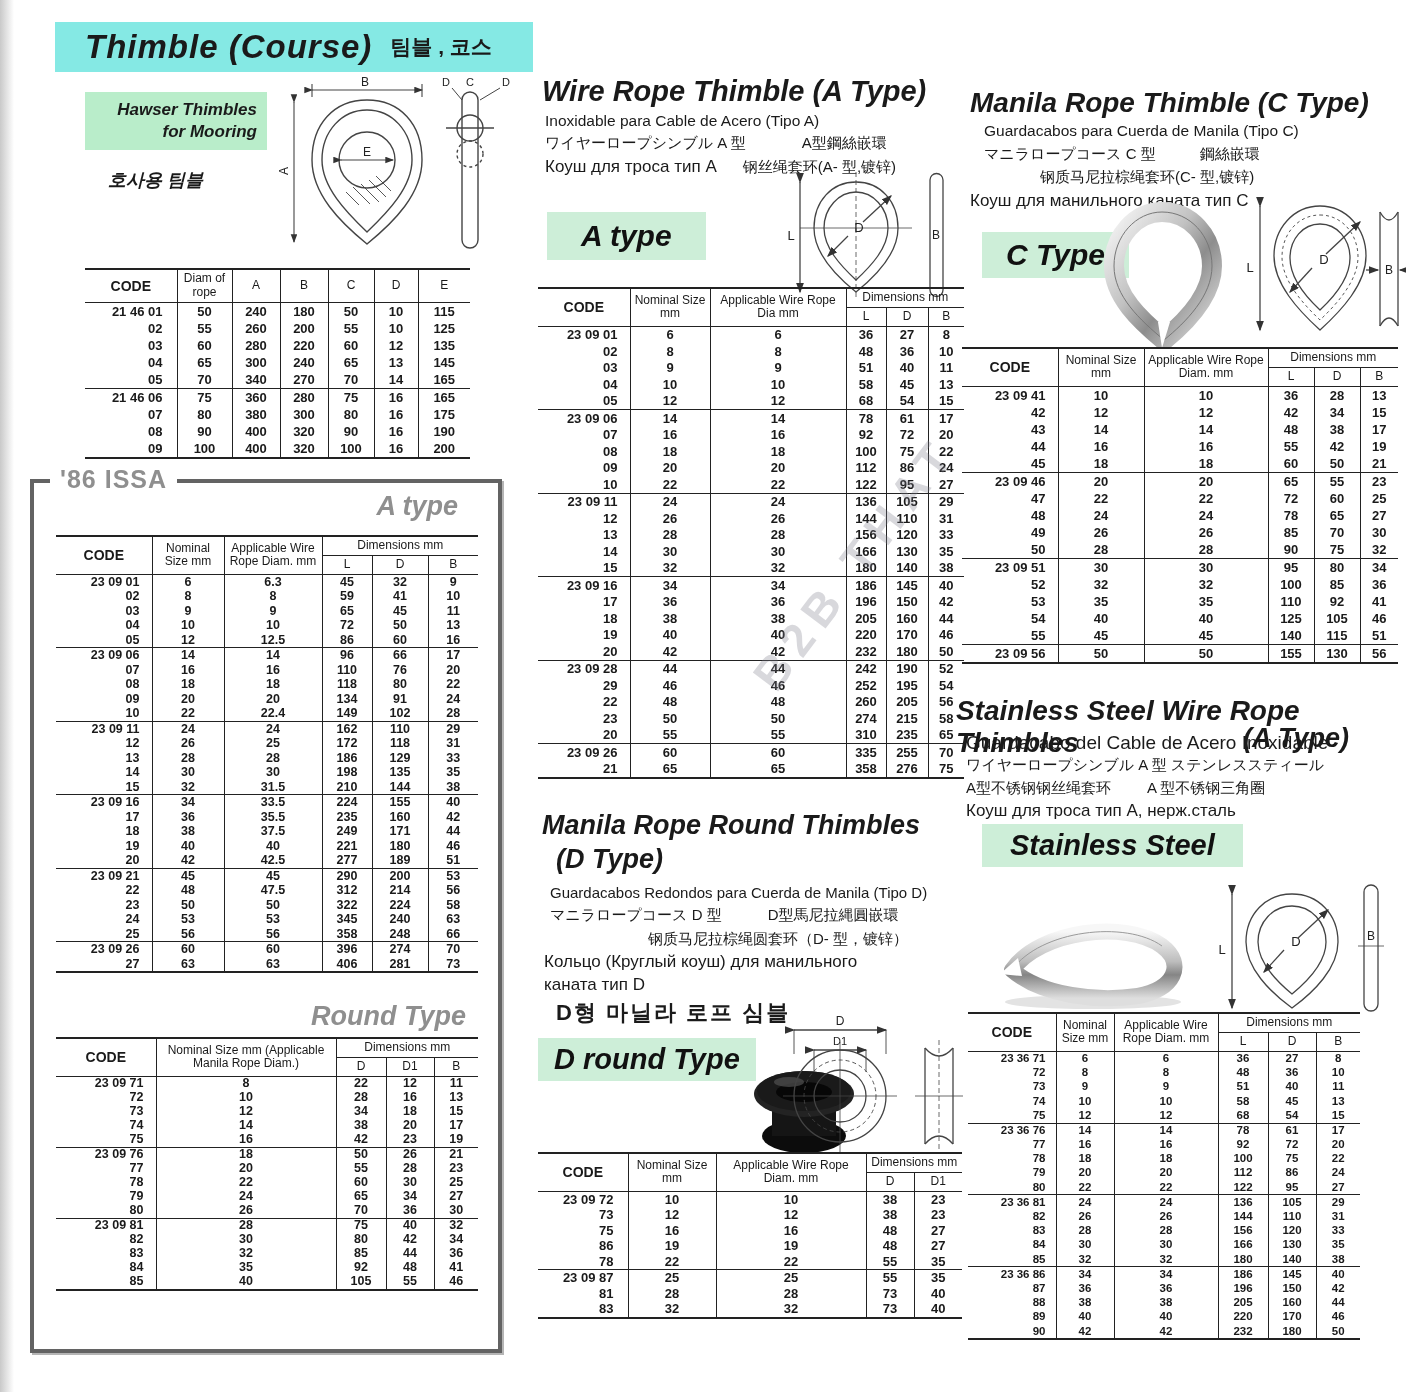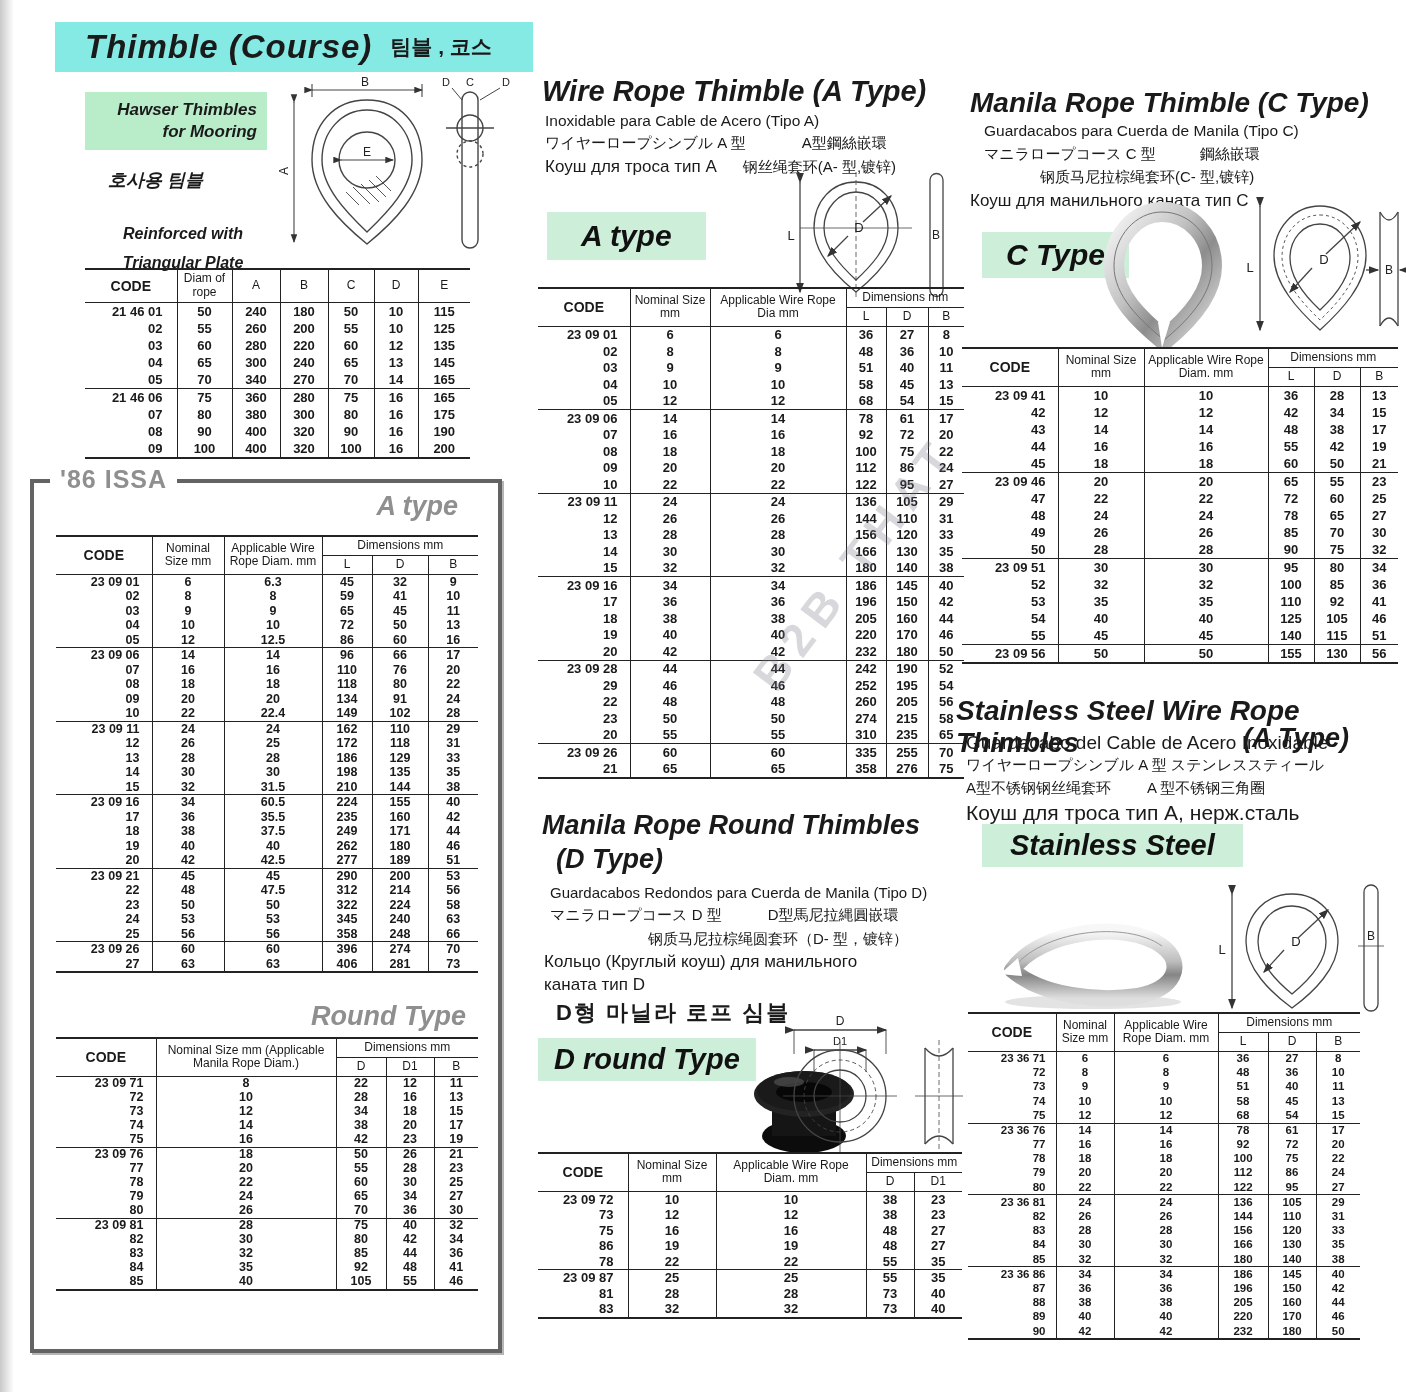--- a/index.html
+++ b/index.html
@@ -56,24 +56,20 @@
   <div class="abs hawserbox">
     <div>Hawser Thimbles</div>
     <div>for Mooring</div>
   </div>
 
   <div class="abs titlebar">
     <span class="en">Thimble (Course)</span>
     <span class="kr">팀블 , 코스</span>
   </div>
   <div class="abs bi" style="left:108px;top:168px;font-size:18px;font-style:italic;">호사용 팀블</div>
-  <div class="abs bi" style="left:88px;top:220px;width:190px;text-align:center;font-size:16px;line-height:1.8;">
-    <div>Reinforced with</div>
-    <div>Triangular Plate</div>
-  </div>
 
   <svg class="abs" style="left:262px;top:74px;" width="258" height="192" viewBox="0 0 258 192">
     <defs>
         <marker id="ah1" markerWidth="9" markerHeight="8" refX="7" refY="3" orient="auto">
           <path d="M0,0L8,3L0,6z" fill="#333"></path>
         </marker>
       </defs>
     <g stroke="#444" stroke-width="1.4" fill="none">
       <path d="M105,26 C138,26 160,50 160,86 C160,120 132,148 105,170 C78,148 50,120 50,86 C50,50 72,26 105,26 Z"></path>
       <path d="M105,36 C130,36 150,57 150,86 C150,113 126,138 105,158 C84,138 60,113 60,86 C60,57 80,36 105,36 Z"></path>
@@ -356,21 +352,21 @@
             <td class="code">15</td>
             <td>32</td>
             <td>31.5</td>
             <td>210</td>
             <td>144</td>
             <td>38</td>
           </tr>
           <tr class="gs">
             <td class="code">23 09 16</td>
             <td>34</td>
-            <td>60.5</td>
+            <td>33.5</td>
             <td>224</td>
             <td>155</td>
             <td>40</td>
           </tr>
           <tr>
             <td class="code">17</td>
             <td>36</td>
             <td>35.5</td>
             <td>235</td>
             <td>160</td>
@@ -381,21 +377,21 @@
             <td>38</td>
             <td>37.5</td>
             <td>249</td>
             <td>171</td>
             <td>44</td>
           </tr>
           <tr>
             <td class="code">19</td>
             <td>40</td>
             <td>40</td>
-            <td>262</td>
+            <td>221</td>
             <td>180</td>
             <td>46</td>
           </tr>
           <tr>
             <td class="code">20</td>
             <td>42</td>
             <td>42.5</td>
             <td>277</td>
             <td>189</td>
             <td>51</td>
@@ -1199,21 +1195,21 @@
       </tbody>
   </table>
 
   <div class="abs bi" style="left:956px;top:695px;font-size:28px;">Stainless Steel Wire Rope Thimbles</div>
   <div class="abs ln" style="left:966px;top:732px;font-size:19px;">Guardacabo del Cable de Acero Inoxidable</div>
   <div class="abs bi" style="left:1243px;top:723px;font-size:27px;">(A Type)</div>
   <div class="abs ln" style="left:966px;top:756px;font-size:15px;">ワイヤーロープシンブル A 型 ステンレススティール</div>
   <div class="abs ln" style="left:966px;top:779px;font-size:15px;">
     <span>A型不锈钢钢丝绳套环</span><span style="margin-left:36px;">A 型不锈钢三角圈</span>
   </div>
-  <div class="abs ln" style="left:966px;top:801px;font-size:21px;text-align:right;">Коуш для троса тип А, нерж.сталь</div>
+  <div class="abs ln" style="left:966px;top:801px;font-size:17px;text-align:right;">Коуш для троса тип А, нерж.сталь</div>
   <div class="abs glabel" style="left:982px;top:824px;padding:5px 28px;font-size:29px;">Stainless Steel</div>
 
   <svg class="abs" style="left:988px;top:900px;" width="210" height="112" viewBox="0 0 210 112">
     <defs>
       <linearGradient id="metB" x1="0" y1="0" x2="0" y2="1">
         <stop offset="0" stop-color="#f7f7f7"></stop>
           <stop offset="0.45" stop-color="#bdbdbd"></stop>
         <stop offset="0.65" stop-color="#858585"></stop>
           <stop offset="1" stop-color="#dedede"></stop>
       </linearGradient>

